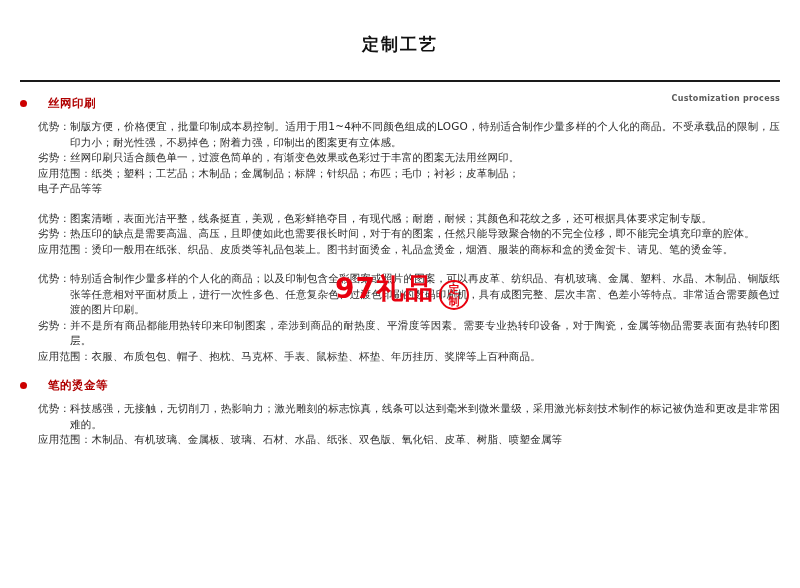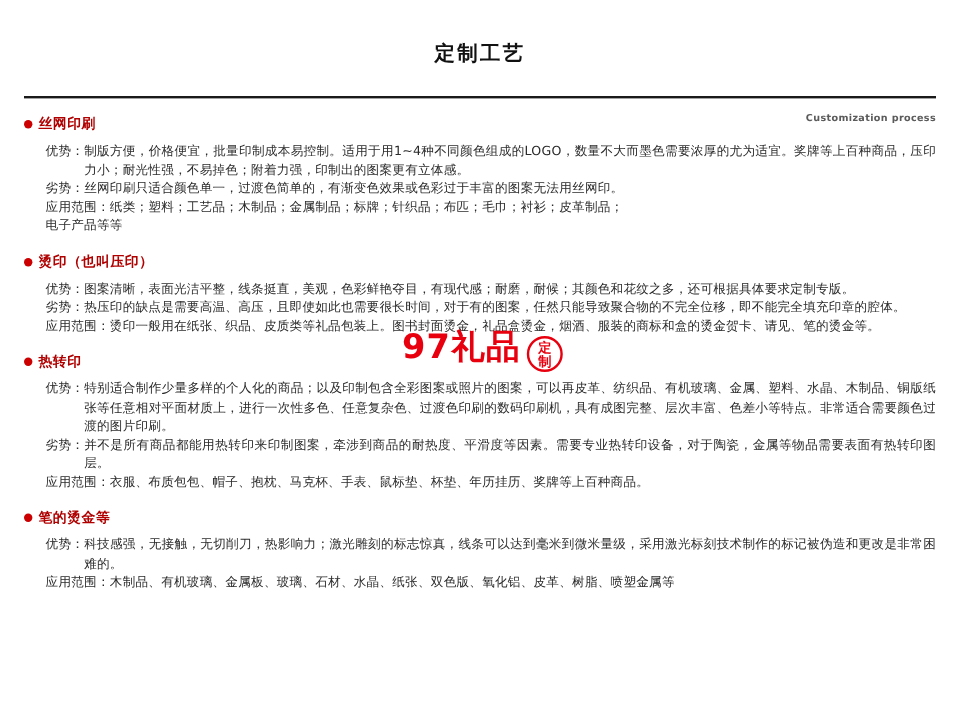--- a/index.html
+++ b/index.html
@@ -49,21 +49,21 @@
     border-top: 2px solid #1a1a1a;
     margin-top: 8px;
   }
   
   .section {
     margin-top: 14px;
   }
   .sec-head {
     display: flex;
     align-items: center;
-    gap: 5px;
+    gap: 21px;
     margin-bottom: 8px;
   }
   .bullet {
     width: 7px;
     height: 7px;
     border-radius: 50%;
     background: #cc0000;
     flex: 0 0 auto;
     display: inline-block;
   }
@@ -145,60 +145,52 @@
   <div class="rule"></div>
 
   <div class="section">
     <div class="sec-head">
       <span class="bullet"></span>
       <span class="sec-title">丝网印刷</span>
     </div>
     <div class="block">
       <div class="para">
         <span class="label">优势：</span>
-        <span class="text">制版方便，价格便宜，批量印制成本易控制。适用于用1~4种不同颜色组成的LOGO，数量不大而墨色需要浓厚的尤为适宜。奖牌等上百种商品，压印力小；耐光性强，不易掉色；附着力强，印制出的图案更有立体感。</span>
+        <span class="text">制版方便，价格便宜，批量印制成本易控制。适用于用1~4种不同颜色组成的LOGO，特别适合制作少量多样的个人化的商品。不受承载品的限制，压印力小；耐光性强，不易掉色；附着力强，印制出的图案更有立体感。</span>
       </div>
       <div class="para">
         <span class="label">劣势：</span>
         <span class="text">丝网印刷只适合颜色单一，过渡色简单的，有渐变色效果或色彩过于丰富的图案无法用丝网印。</span>
       </div>
       <div class="para">
         <span class="label">应用范围：</span>
         <span class="text">纸类；塑料；工艺品；木制品；金属制品；标牌；针织品；布匹；毛巾；衬衫；皮革制品；</span>
       </div>
       <div class="plain">电子产品等等</div>
     </div>
   </div>
 
   <div class="section">
-    <div class="sec-head">
-      <span class="bullet"></span>
-      <span class="sec-title">烫印（也叫压印）</span>
-    </div>
     <div class="block">
       <div class="para">
         <span class="label">优势：</span>
         <span class="text">图案清晰，表面光洁平整，线条挺直，美观，色彩鲜艳夺目，有现代感；耐磨，耐候；其颜色和花纹之多，还可根据具体要求定制专版。</span>
       </div>
       <div class="para">
         <span class="label">劣势：</span>
         <span class="text">热压印的缺点是需要高温、高压，且即使如此也需要很长时间，对于有的图案，任然只能导致聚合物的不完全位移，即不能完全填充印章的腔体。</span>
       </div>
       <div class="para">
         <span class="label">应用范围：</span>
         <span class="text">烫印一般用在纸张、织品、皮质类等礼品包装上。图书封面烫金，礼品盒烫金，烟酒、服装的商标和盒的烫金贺卡、请见、笔的烫金等。</span>
       </div>
     </div>
   </div>
 
   <div class="section">
-    <div class="sec-head">
-      <span class="bullet"></span>
-      <span class="sec-title">热转印</span>
-    </div>
     <div class="block">
       <div class="para">
         <span class="label">优势：</span>
         <span class="text">特别适合制作少量多样的个人化的商品；以及印制包含全彩图案或照片的图案，可以再皮革、纺织品、有机玻璃、金属、塑料、水晶、木制品、铜版纸张等任意相对平面材质上，进行一次性多色、任意复杂色、过渡色印刷的数码印刷机，具有成图完整、层次丰富、色差小等特点。非常适合需要颜色过渡的图片印刷。</span>
       </div>
       <div class="para">
         <span class="label">劣势：</span>
         <span class="text">并不是所有商品都能用热转印来印制图案，牵涉到商品的耐热度、平滑度等因素。需要专业热转印设备，对于陶瓷，金属等物品需要表面有热转印图层。</span>
       </div>
       <div class="para">

